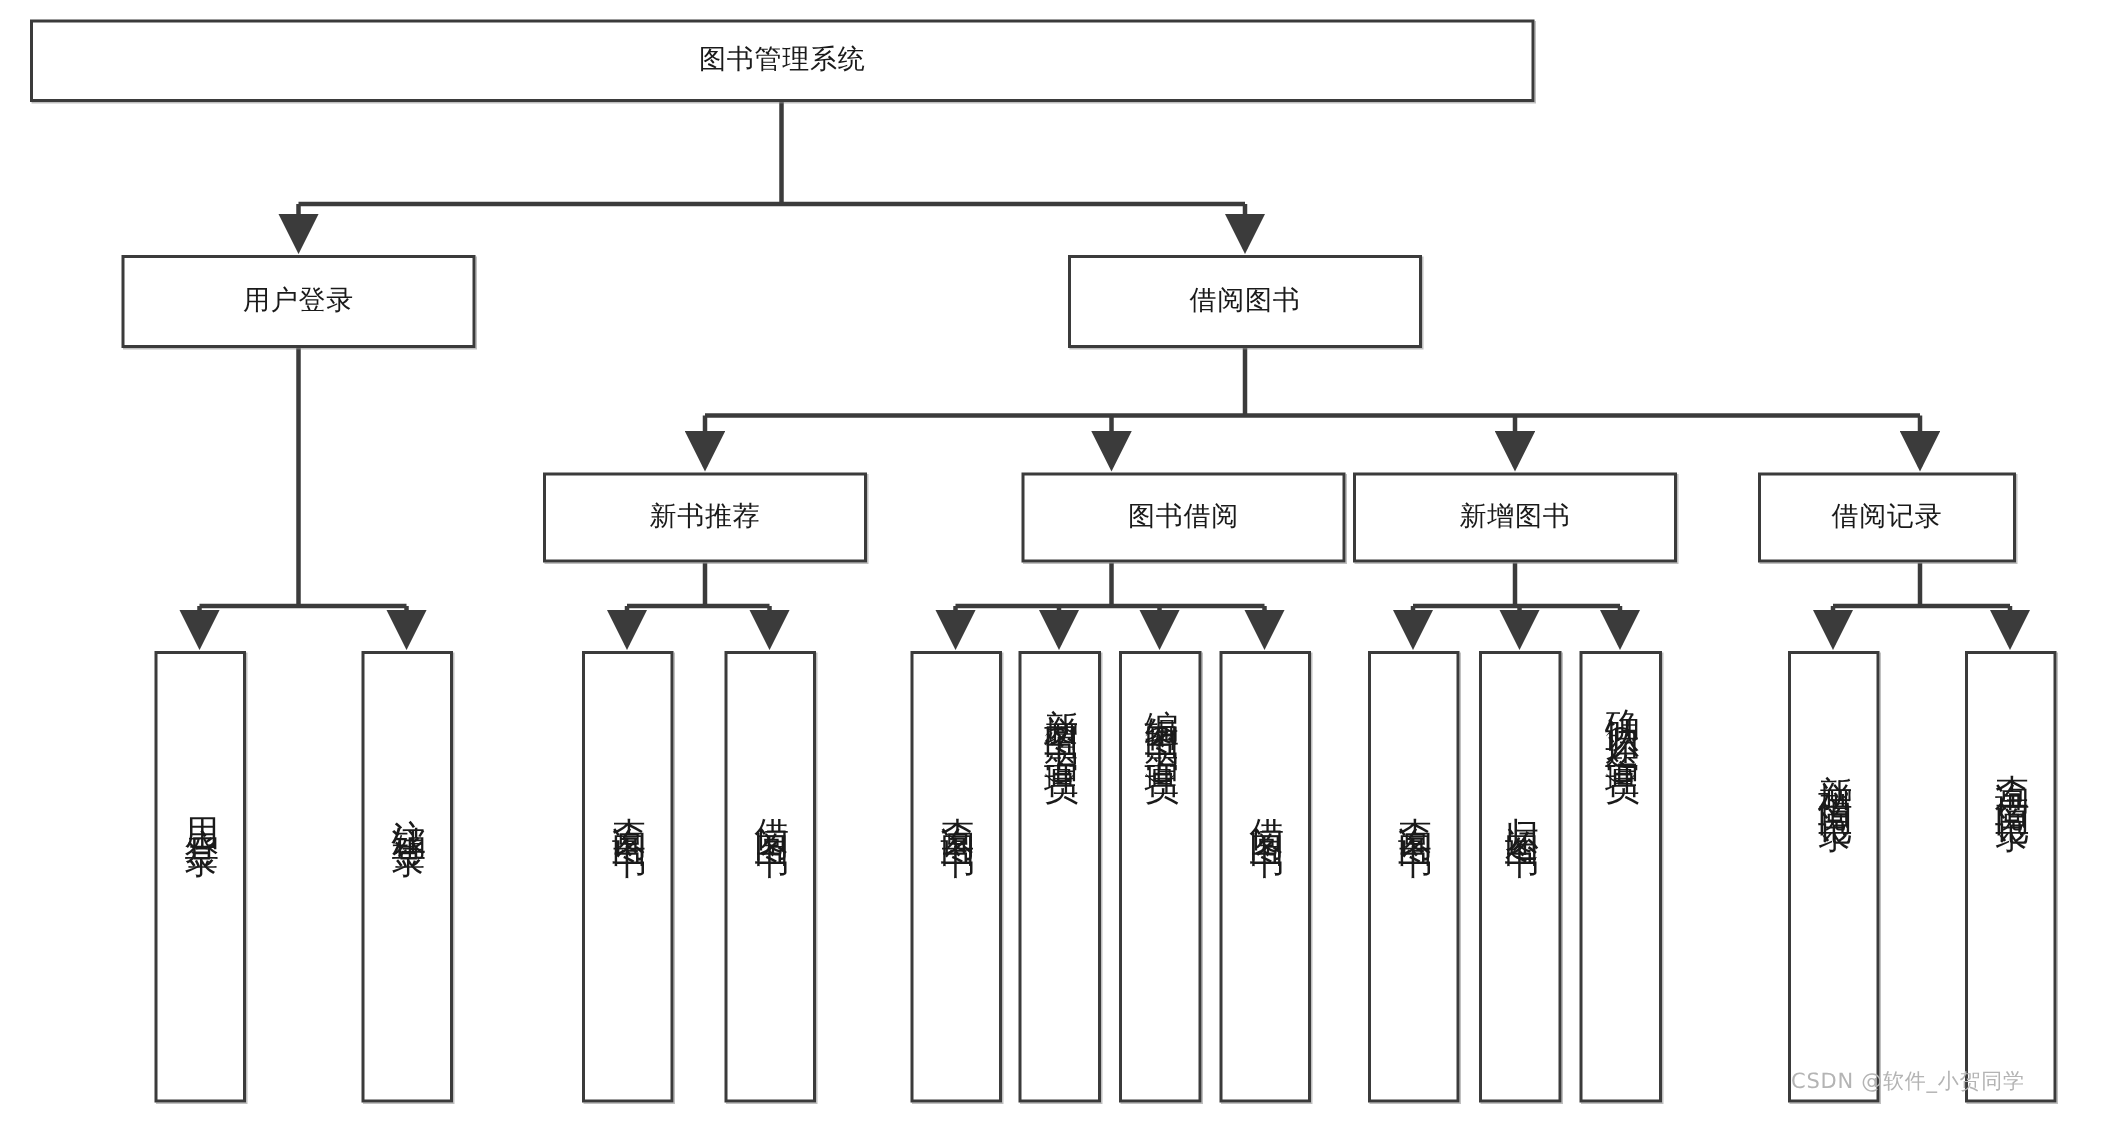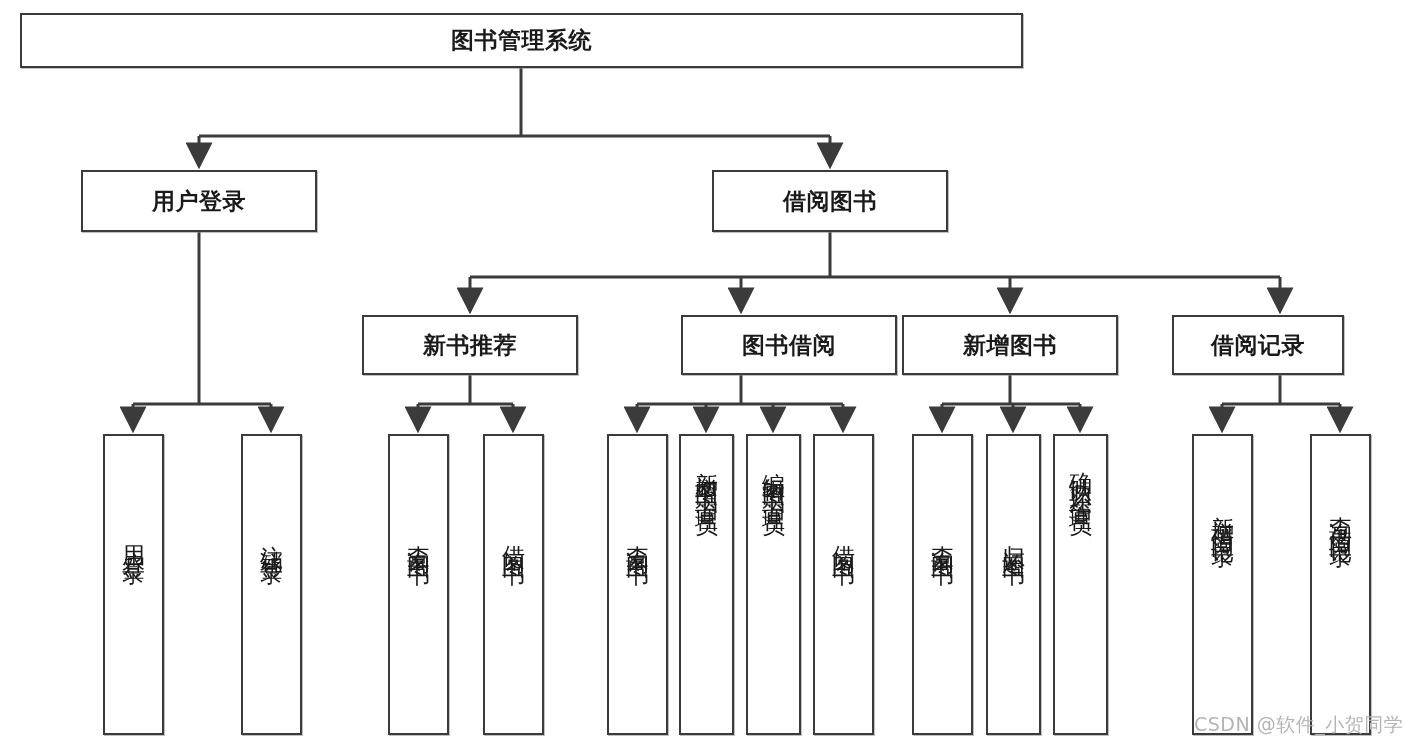--- a/index.html
+++ b/index.html
@@ -37,39 +37,38 @@
     color: #1a1a1a;
     box-shadow: 1px 1px 0 rgba(140,140,140,0.55);
   }
   .node-label {
     display: block;
     text-align: center;
     letter-spacing: 0.5px;
     white-space: nowrap;
   }
   .node.horizontal .node-label {
-    font-size: 23px;
+    font-size: 18px;
     line-height: 1.15;
-    font-weight: bold;
   }
   .node.vertical {
     align-items: flex-start;
     padding-top: 6px;
   }
   .node.vertical .node-label {
     writing-mode: vertical-rl;
     text-orientation: upright;
     font-size: 23px;
     line-height: 1.0;
     letter-spacing: 6px;
     margin: 0 auto;
   }
   .watermark {
     position: absolute;
-    font-size: 19px;
+    font-size: 14px;
     color: #b4b4b4;
     white-space: nowrap;
     letter-spacing: 0.5px;
   }
 </style>
 </head>
 <body>
 
 <div id="diagram-root">
 

